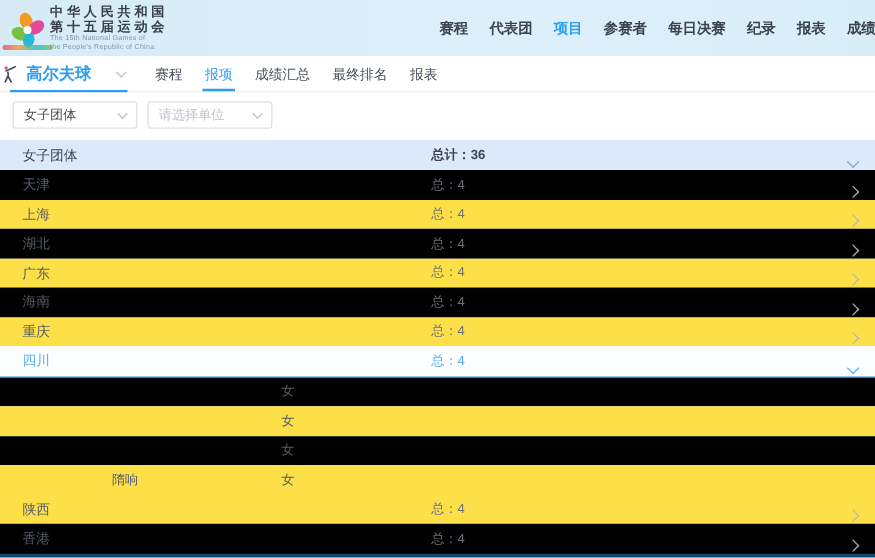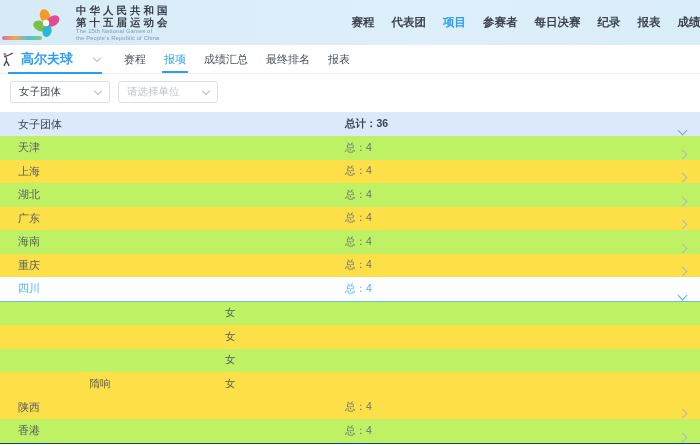--- a/index.html
+++ b/index.html
@@ -3,21 +3,21 @@
 <meta charset="utf-8">
 <style>
   html,body{margin:0;padding:0;background:#fff;}
   #screen{position:relative;width:700px;height:446px;overflow:hidden;
     font-family:"Liberation Sans","DejaVu Sans",sans-serif;background:#fff;-webkit-font-smoothing:antialiased;}
 
   
   .topbar{position:absolute;left:0;top:0;width:100%;height:45px;
     background:linear-gradient(90deg,#d7ebf6 0%,#ddeffa 60%,#d9edf8 100%);
     display:flex;align-items:center;}
-  .logo-wrap{display:flex;align-items:center;padding-left:8px;gap:14px;margin-left:24px;}
+  .logo-wrap{display:flex;align-items:flex-end;padding-left:8px;gap:2px;}
   .emblem{width:30px;height:32px;flex:0 0 auto;margin-top:2px;}
   .logo-caption{position:absolute;left:2px;top:36px;width:40px;height:4px;border-radius:2px;
     background:linear-gradient(90deg,#e24a95,#f59a23,#29b7d3,#7ac143);opacity:.8;}
   .logo-text{line-height:1.15;}
   .logo-cn{font-size:10.5px;font-weight:bold;color:#38404a;letter-spacing:3px;white-space:nowrap;}
   .logo-en{font-size:6px;color:#7d98ad;letter-spacing:.2px;white-space:nowrap;transform:scale(.95);transform-origin:left;}
   .topnav{margin-left:auto;margin-right:-12px;display:flex;gap:17px;align-items:center;white-space:nowrap;}
   .topnav .nav-item{font-size:11.5px;font-weight:bold;color:#3b4350;cursor:pointer;}
   .topnav .nav-item.active{color:#2b9df4;}
 
@@ -41,31 +41,31 @@
   .select .val{font-size:10.5px;color:#444b54;}
   .select .val.ph{color:#bfc4cc;text-align:right;}
   .select .chev{margin-left:auto;}
   #sel-event{left:10px;}
   #sel-unit{left:118px;}
 
   
   .table{position:absolute;left:0;top:112px;width:100%;}
   .thead{position:relative;height:24px;background:#dbe9fb;display:flex;align-items:center;cursor:pointer;}
   .thead .region{font-size:11px;color:#3c4450;}
-  .row{position:relative;height:23.5px;display:flex;align-items:center;background:#bef264;cursor:pointer;}
+  .row{position:relative;height:23.5px;display:flex;align-items:center;background:#000000;cursor:pointer;}
   .row.alt{background:#fde047;}
   .region{position:absolute;left:18px;font-size:11px;color:#555c66;}
   .total{position:absolute;left:345px;font-size:10.5px;color:#6a717b;}
   .thead .total{color:#3c4450;font-weight:bold;}
   .chev-pos{position:absolute;right:14px;top:50%;margin-top:-4px;}
   .row.expanded{background:#fdfeff;border-bottom:1px solid #6fb9f3;padding-left:37px;}
   .row.expanded .region,.row.expanded .total{color:#54aef5;}
   .athlete{position:absolute;left:40px;width:120px;text-align:center;font-size:10.5px;color:#555c66;}
   .gender{position:absolute;left:225px;font-size:10.5px;color:#555c66;}
-  .row.last{border-bottom:1px solid #0c4a6e;}
+  .row.last{border-bottom:4px solid #0c4a6e;}
 
   
   .chev{display:inline-block;width:6px;height:6px;border-right:1.4px solid #b3b7bd;border-bottom:1.4px solid #b3b7bd;}
   .chev.r{transform:rotate(-45deg);}
   .chev.d{transform:rotate(45deg);margin-top:-2px;}
   .chev.blue{border-color:#54aef5;}
   .chev.hdr{border-color:#7fa3cc;}
   .chev.sm{width:5px;height:5px;border-width:1.2px;border-color:#b9bec6;}
 </style>
 </head>

